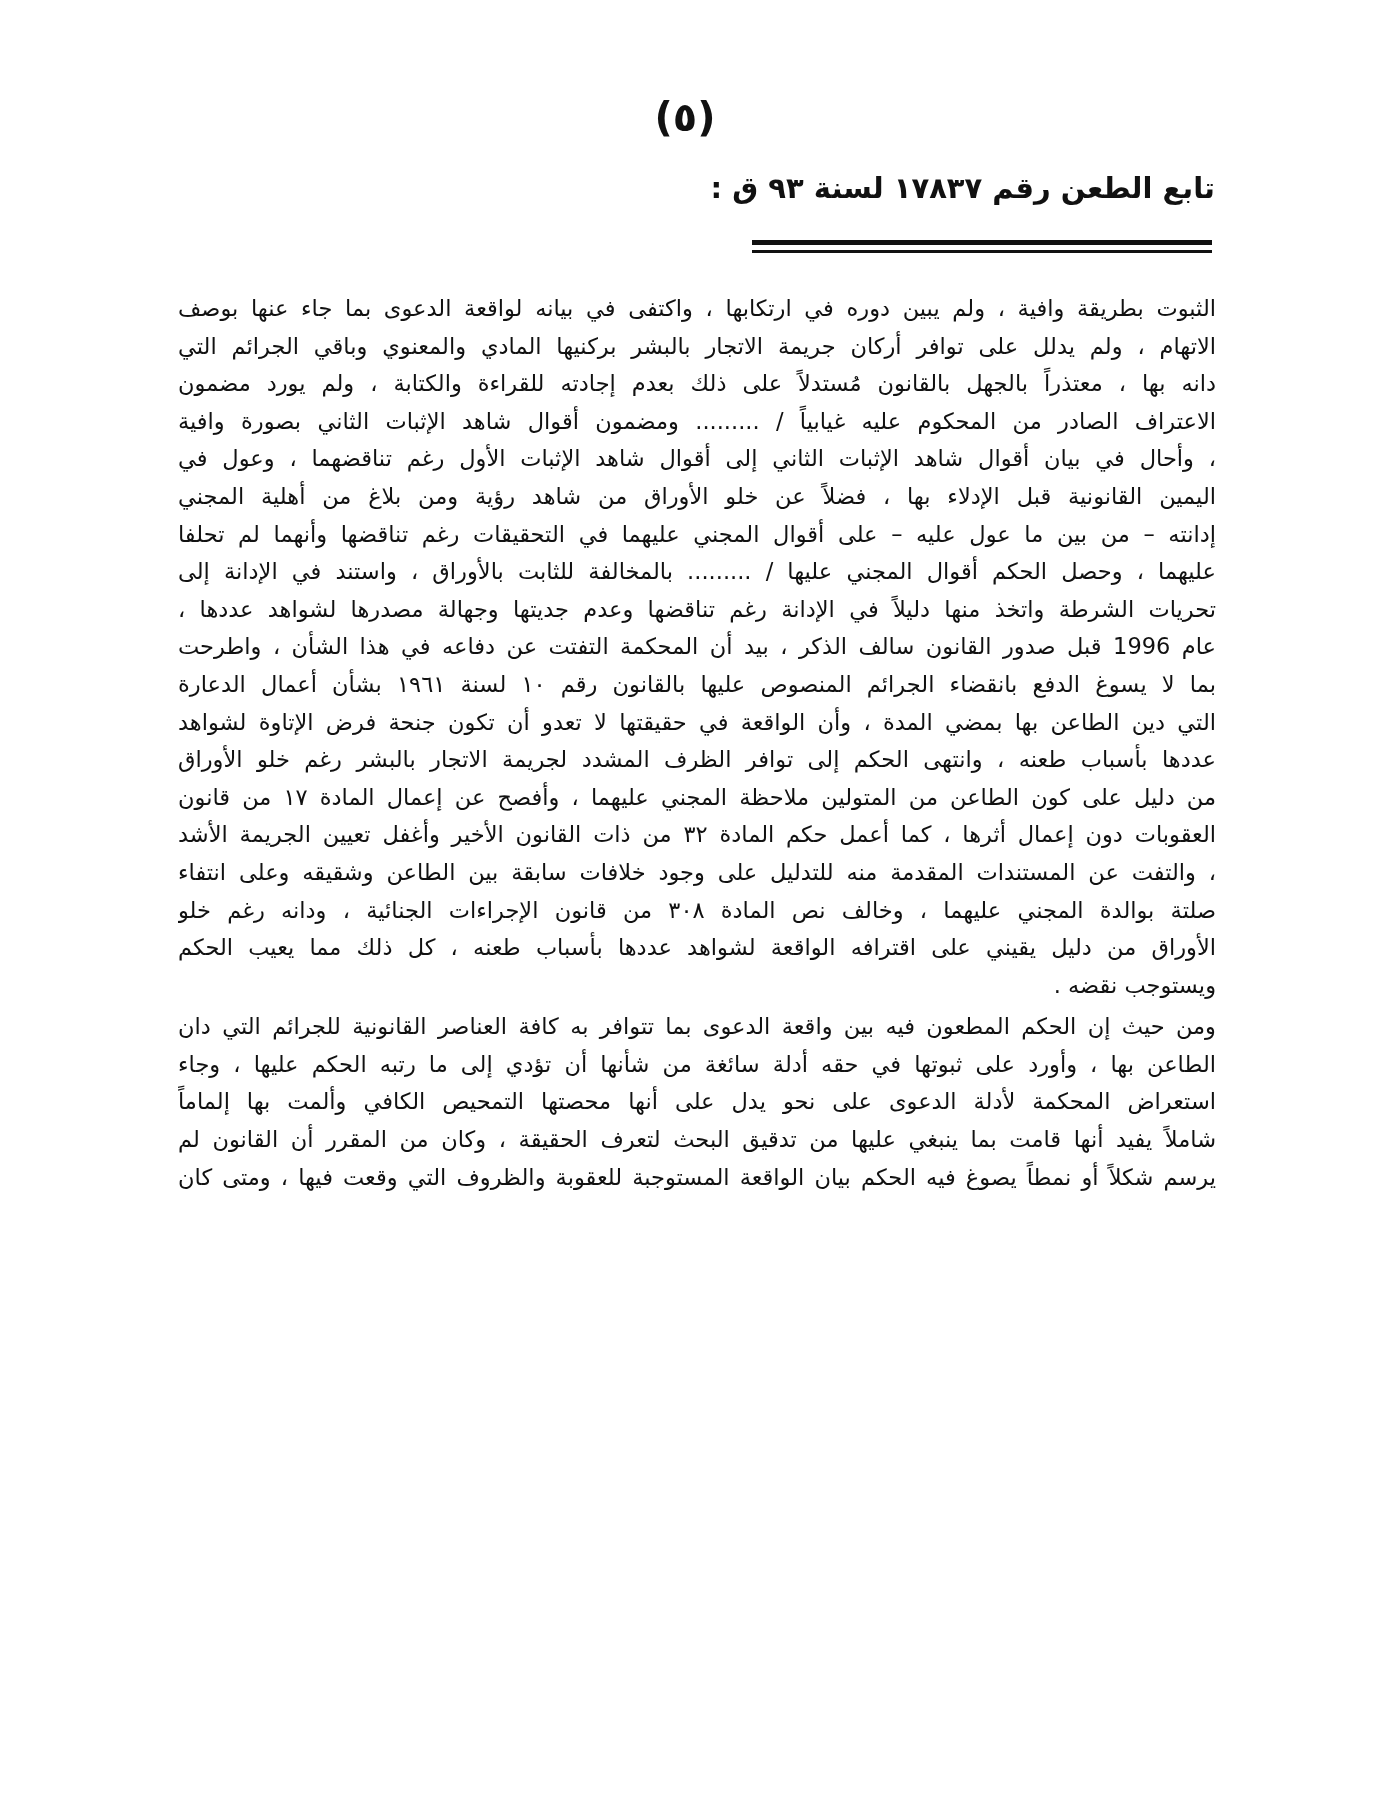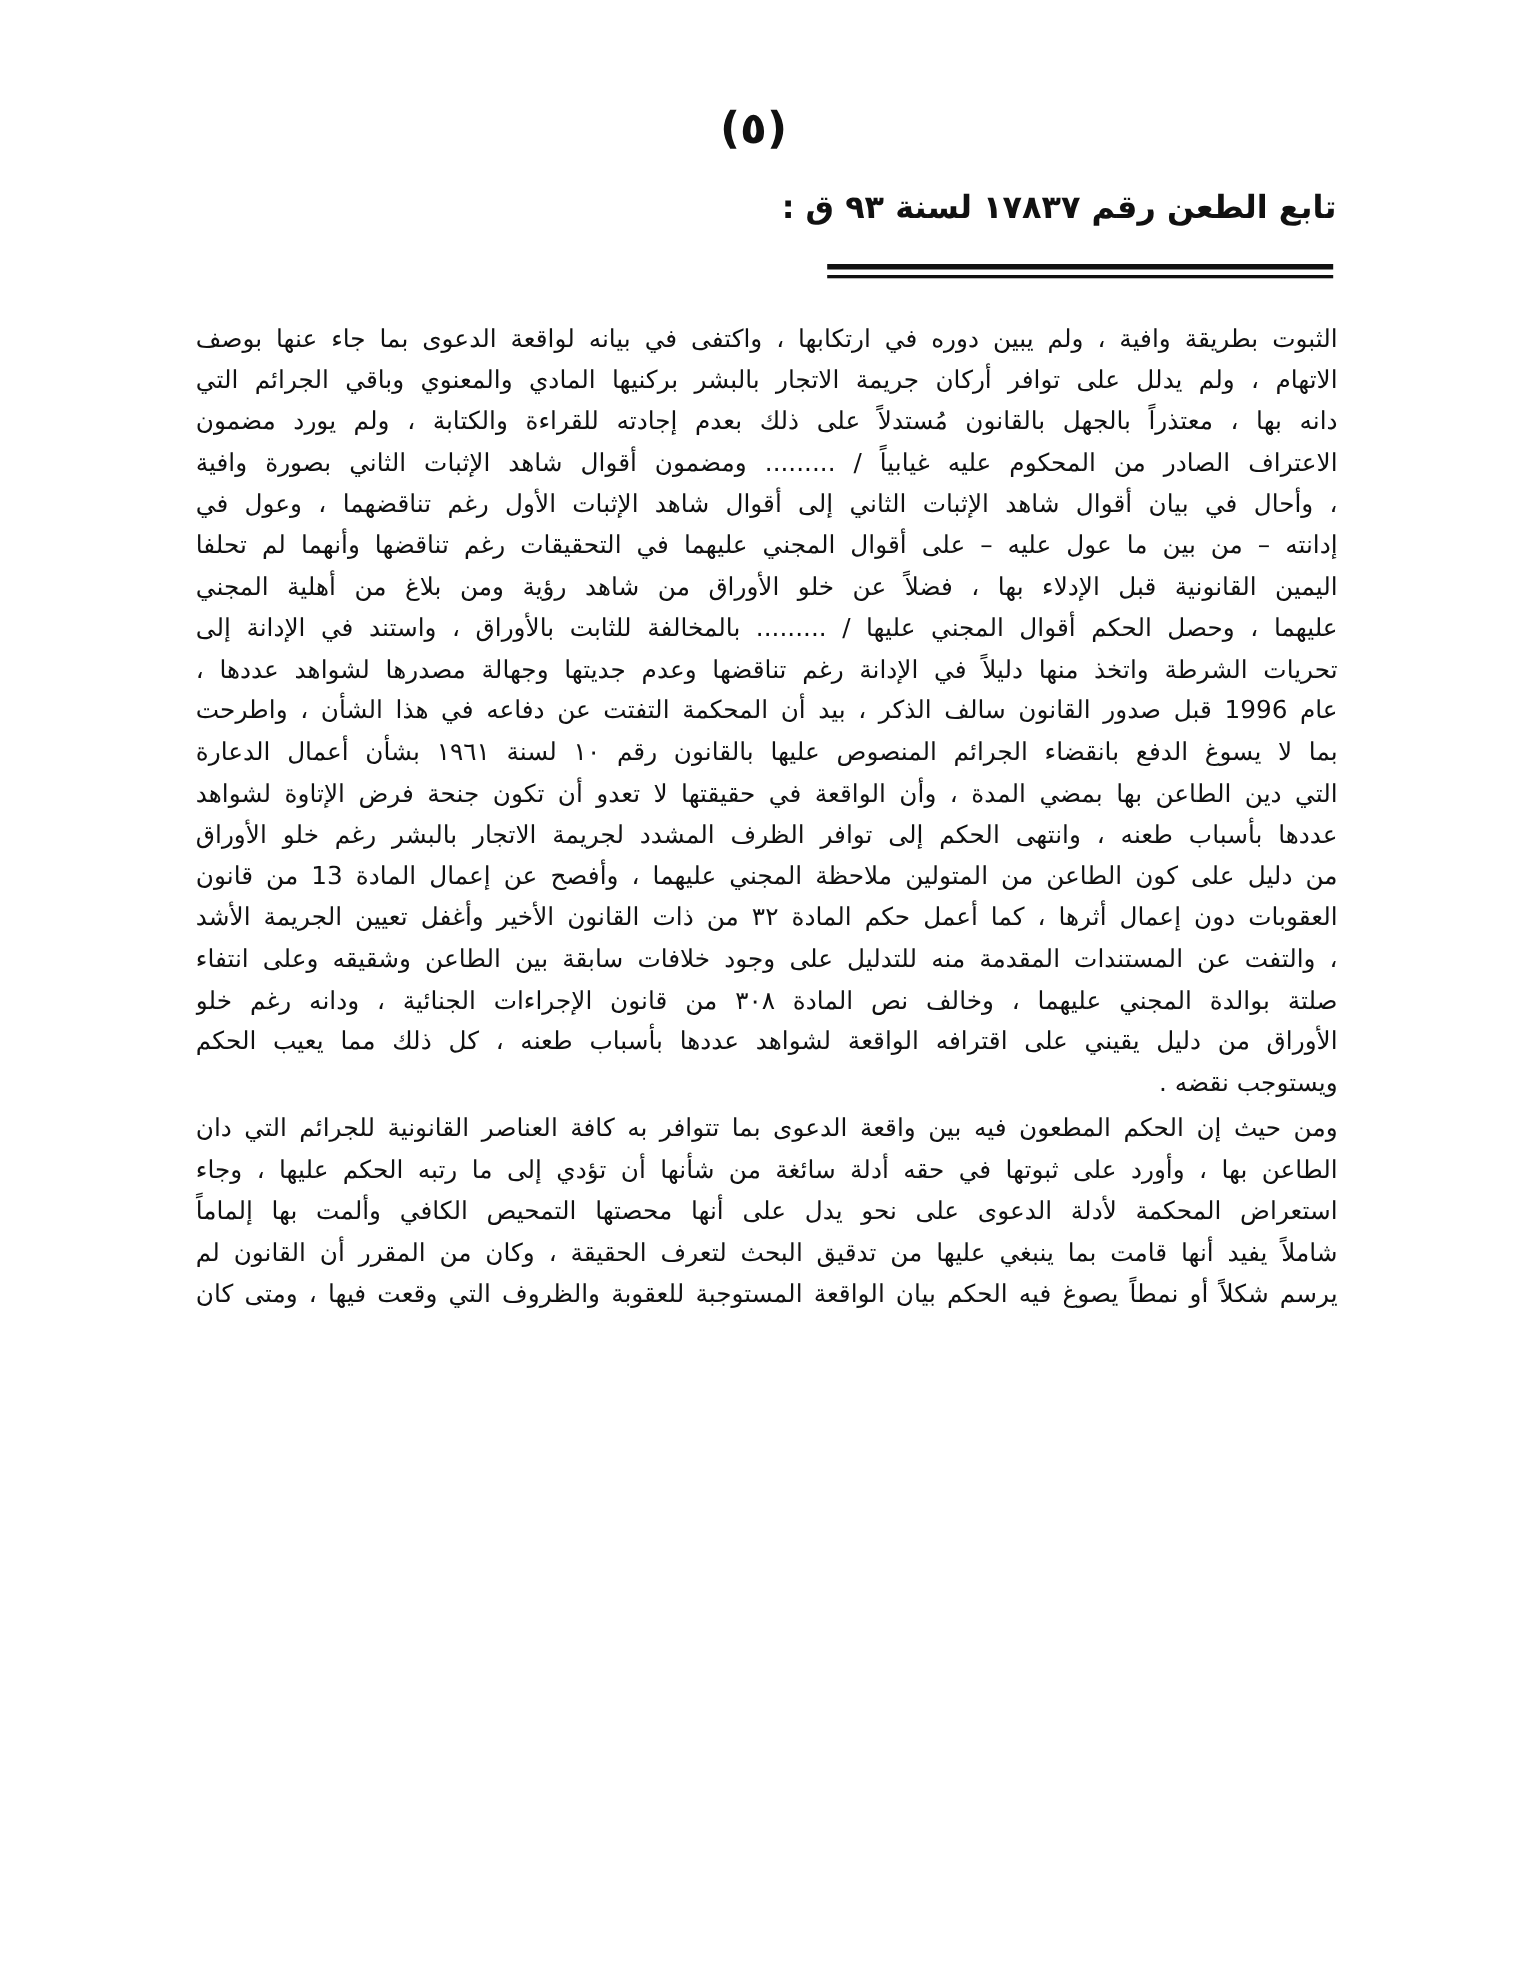--- a/index.html
+++ b/index.html
@@ -81,29 +81,29 @@
 <div class="rule rule-thick"></div>
 <div class="rule rule-thin"></div>
 
 <div class="body-text">
   <div id="para-0">
       <span class="line">الثبوت بطريقة وافية ، ولم يبين دوره في ارتكابها ، واكتفى في بيانه لواقعة الدعوى بما جاء عنها بوصف</span>
       <span class="line">الاتهام ، ولم يدلل على توافر أركان جريمة الاتجار بالبشر بركنيها المادي والمعنوي وباقي الجرائم التي</span>
       <span class="line">دانه بها ، معتذراً بالجهل بالقانون مُستدلاً على ذلك بعدم إجادته للقراءة والكتابة ، ولم يورد مضمون</span>
       <span class="line">الاعتراف الصادر من المحكوم عليه غيابياً / ......... ومضمون أقوال شاهد الإثبات الثاني بصورة وافية</span>
       <span class="line">، وأحال في بيان أقوال شاهد الإثبات الثاني إلى أقوال شاهد الإثبات الأول رغم تناقضهما ، وعول في</span>
+      <span class="line">اليمين القانونية قبل الإدلاء بها ، فضلاً عن خلو الأوراق من شاهد رؤية ومن بلاغ من أهلية المجني</span>
       <span class="line">إدانته – من بين ما عول عليه – على أقوال المجني عليهما في التحقيقات رغم تناقضها وأنهما لم تحلفا</span>
-      <span class="line">اليمين القانونية قبل الإدلاء بها ، فضلاً عن خلو الأوراق من شاهد رؤية ومن بلاغ من أهلية المجني</span>
       <span class="line">عليهما ، وحصل الحكم أقوال المجني عليها / ......... بالمخالفة للثابت بالأوراق ، واستند في الإدانة إلى</span>
       <span class="line">تحريات الشرطة واتخذ منها دليلاً في الإدانة رغم تناقضها وعدم جديتها وجهالة مصدرها لشواهد عددها ،</span>
       <span class="line">عام 1996 قبل صدور القانون سالف الذكر ، بيد أن المحكمة التفتت عن دفاعه في هذا الشأن ، واطرحت</span>
       <span class="line">بما لا يسوغ الدفع بانقضاء الجرائم المنصوص عليها بالقانون رقم ١٠ لسنة ١٩٦١ بشأن أعمال الدعارة</span>
       <span class="line">التي دين الطاعن بها بمضي المدة ، وأن الواقعة في حقيقتها لا تعدو أن تكون جنحة فرض الإتاوة لشواهد</span>
       <span class="line">عددها بأسباب طعنه ، وانتهى الحكم إلى توافر الظرف المشدد لجريمة الاتجار بالبشر رغم خلو الأوراق</span>
-      <span class="line">من دليل على كون الطاعن من المتولين ملاحظة المجني عليهما ، وأفصح عن إعمال المادة 13 من قانون</span>
+      <span class="line">من دليل على كون الطاعن من المتولين ملاحظة المجني عليهما ، وأفصح عن إعمال المادة ١٧ من قانون</span>
       <span class="line">العقوبات دون إعمال أثرها ، كما أعمل حكم المادة ٣٢ من ذات القانون الأخير وأغفل تعيين الجريمة الأشد</span>
       <span class="line">، والتفت عن المستندات المقدمة منه للتدليل على وجود خلافات سابقة بين الطاعن وشقيقه وعلى انتفاء</span>
       <span class="line">صلتة بوالدة المجني عليهما ، وخالف نص المادة ٣٠٨ من قانون الإجراءات الجنائية ، ودانه رغم خلو</span>
       <span class="line">الأوراق من دليل يقيني على اقترافه الواقعة لشواهد عددها بأسباب طعنه ، كل ذلك مما يعيب الحكم</span>
       <span class="line last">ويستوجب نقضه .</span>
     </div>
   <div class="para-gap"></div>
   <div id="para-1">
       <span class="line">ومن حيث إن الحكم المطعون فيه بين واقعة الدعوى بما تتوافر به كافة العناصر القانونية للجرائم التي دان</span>
       <span class="line">الطاعن بها ، وأورد على ثبوتها في حقه أدلة سائغة من شأنها أن تؤدي إلى ما رتبه الحكم عليها ، وجاء</span>

